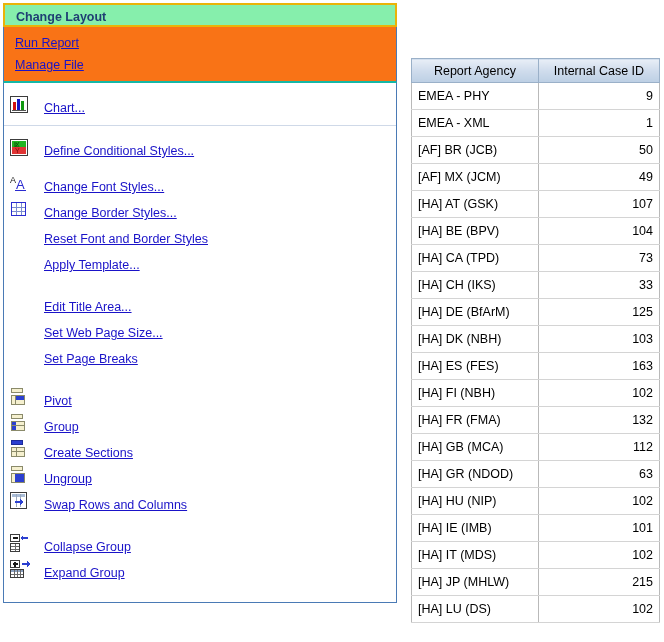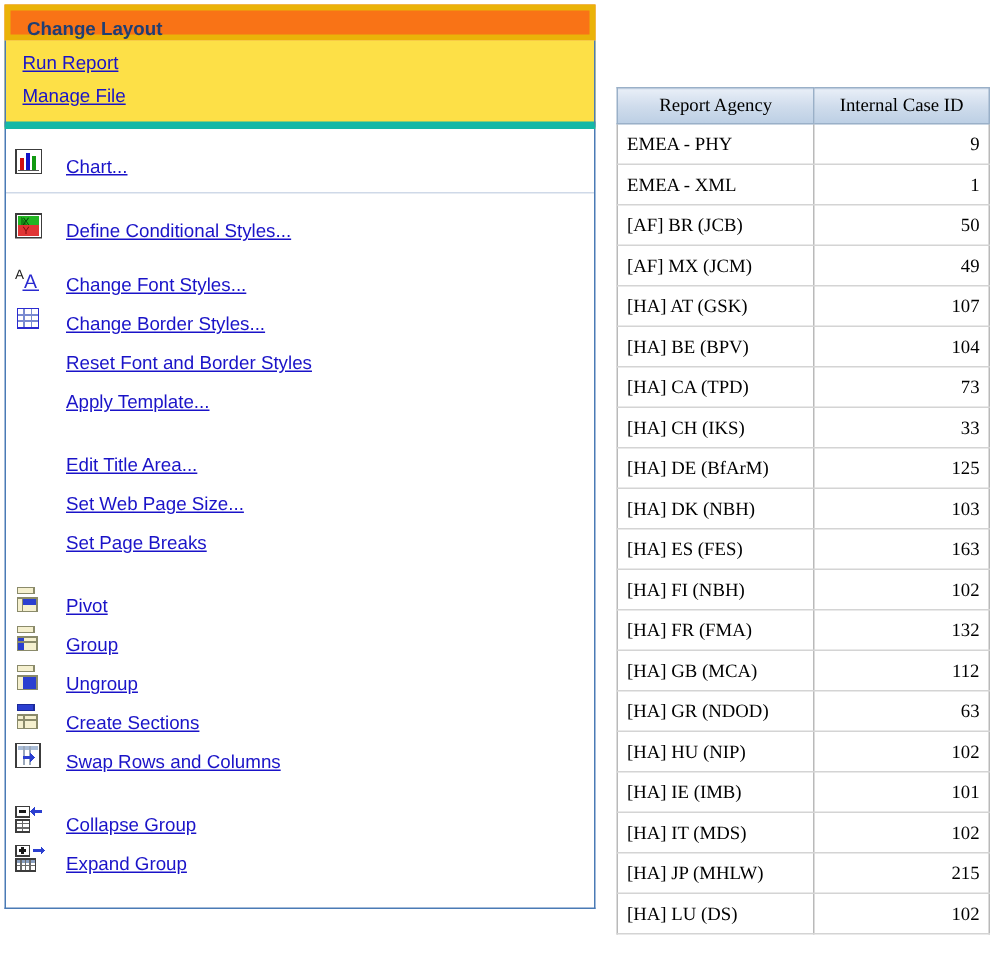--- a/index.html
+++ b/index.html
@@ -18,36 +18,36 @@
 
   
   #panel {
     position: absolute;
     left: 3px;
     top: 3px;
     width: 394px;
   }
 
   .panel-header {
-    border: 4px solid #eab308;
-    background: #f97316;
+    border: 2px solid #eab308;
+    background: #86efac;
     height: 24px;
     line-height: 24px;
     padding-left: 11px;
     font-size: 12.5px;
     font-weight: bold;
     color: #1f3f73;
     box-sizing: border-box;
   }
 
   .panel-links {
     border-left: 1px solid #4a7ab5;
     border-right: 1px solid #4a7ab5;
-    border-bottom: 5px solid #14b8a6;
-    background: #fde047;
+    border-bottom: 2px solid #14b8a6;
+    background: #f97316;
     padding: 4px 0 6px 0;
     box-sizing: border-box;
   }
   .panel-links .lnk-row {
     padding-left: 11px;
     height: 22px;
     line-height: 22px;
   }
 
   .panel-body {
@@ -97,21 +97,20 @@
     position: absolute;
     left: 411px;
     top: 58px;
     width: 249px;
   }
   table.grid {
     border-collapse: collapse;
     width: 249px;
     font-size: 12.5px;
     color: #000;
-    font-family: Liberation Serif, serif;
   }
   table.grid th {
     background: linear-gradient(to bottom, #e8eef7 0%, #cfdcec 50%, #bccfe4 100%);
     border: 1px solid #9ab0c8;
     font-weight: normal;
     font-size: 12.5px;
     height: 23px;
     padding: 0 6px;
     text-align: center;
     color: #000;
@@ -258,38 +257,38 @@
             <rect x="2" y="8" width="4" height="8" fill="#2b3fd0"></rect>
             <line x1="2" y1="11" x2="14" y2="11" stroke="#8a8a6a"></line>
           </svg>
         </span>
         <span class="lbl link">Group</span>
       </div>
 
       <div class="mrow">
         <span class="ico">
           <svg width="18" height="19" viewBox="0 0 18 19" shape-rendering="crispEdges">
-            <rect x="1.5" y="0.5" width="11" height="4" fill="#f5f0cf" stroke="#8a8a6a"></rect>
-            <rect x="1.5" y="7.5" width="13" height="9" fill="#f5f0cf" stroke="#8a8a6a"></rect>
-            <rect x="5" y="8" width="9" height="8" fill="#2b3fd0"></rect>
-          </svg>
-        </span>
-        <span class="lbl link">Ungroup</span>
-      </div>
-
-      <div class="mrow">
-        <span class="ico">
-          <svg width="18" height="19" viewBox="0 0 18 19" shape-rendering="crispEdges">
             <rect x="1.5" y="0.5" width="11" height="4" fill="#2b3fd0" stroke="#1b2a9a"></rect>
             <rect x="1.5" y="7.5" width="13" height="9" fill="#f5f0cf" stroke="#8a8a6a"></rect>
             <line x1="6" y1="8" x2="6" y2="16" stroke="#8a8a6a"></line>
             <line x1="2" y1="11" x2="14" y2="11" stroke="#8a8a6a"></line>
           </svg>
         </span>
         <span class="lbl link">Create Sections</span>
+      </div>
+
+      <div class="mrow">
+        <span class="ico">
+          <svg width="18" height="19" viewBox="0 0 18 19" shape-rendering="crispEdges">
+            <rect x="1.5" y="0.5" width="11" height="4" fill="#f5f0cf" stroke="#8a8a6a"></rect>
+            <rect x="1.5" y="7.5" width="13" height="9" fill="#f5f0cf" stroke="#8a8a6a"></rect>
+            <rect x="5" y="8" width="9" height="8" fill="#2b3fd0"></rect>
+          </svg>
+        </span>
+        <span class="lbl link">Ungroup</span>
       </div>
 
       <div class="mrow">
         <span class="ico">
           <svg width="18" height="18" viewBox="0 0 18 18" shape-rendering="crispEdges">
             <rect x="0.5" y="0.5" width="16" height="16" fill="#ffffff" stroke="#3c3c3c"></rect>
             <rect x="2" y="2" width="13" height="3" fill="#a9bcd6"></rect>
             <line x1="6" y1="2" x2="6" y2="15" stroke="#9aa8bb"></line>
             <line x1="10" y1="2" x2="10" y2="15" stroke="#9aa8bb"></line>
             <path d="M5 9 h5 v-2 l3 3 l-3 3 v-2 h-5 z" fill="#2b3fd0"></path>

